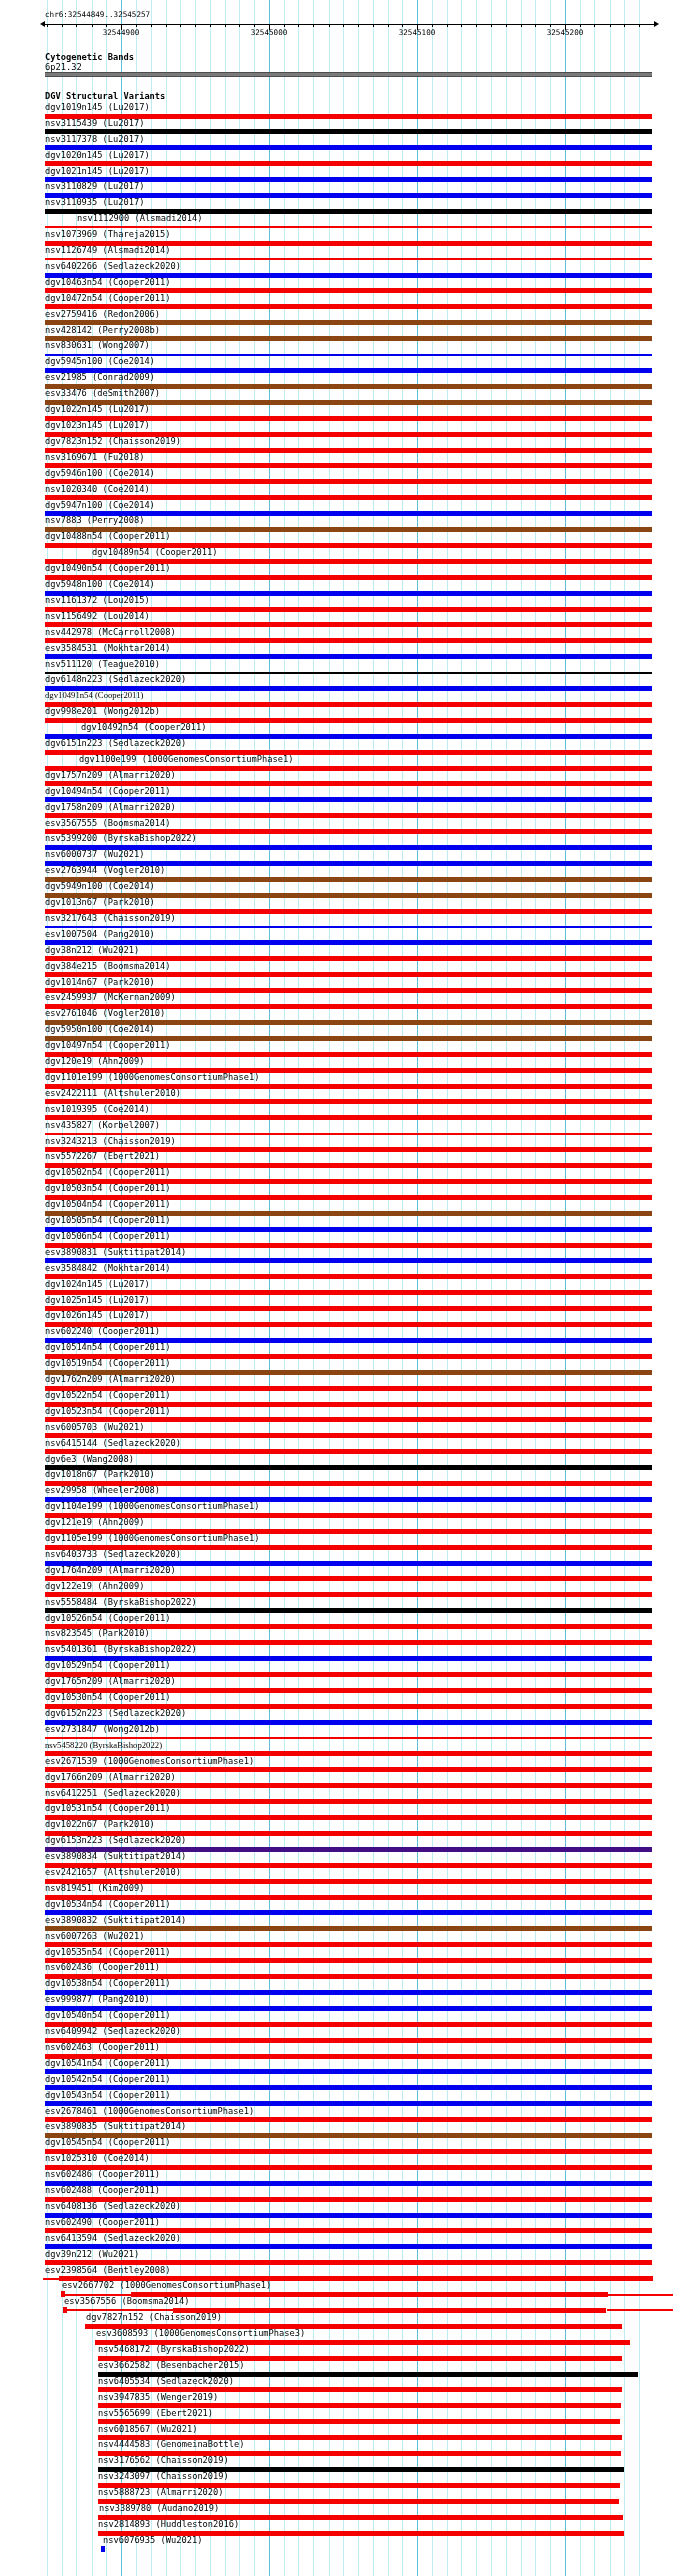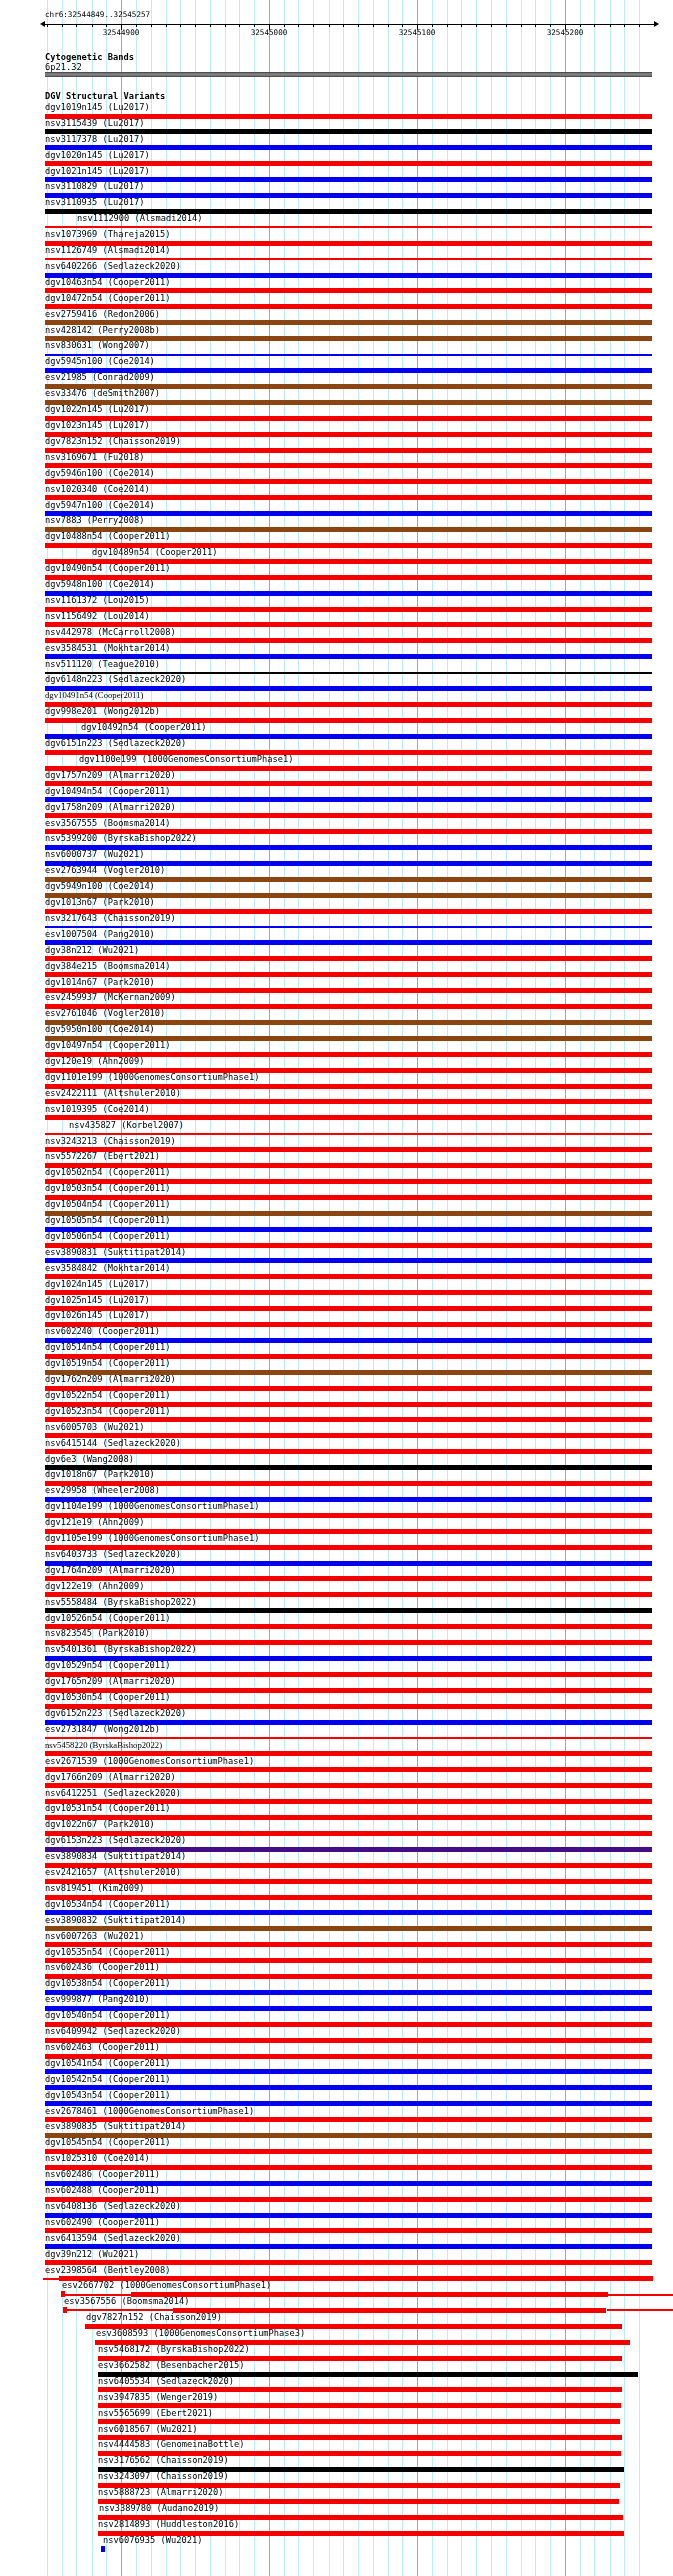--- a/index.html
+++ b/index.html
@@ -257,21 +257,21 @@
       <div class="vlabel" style="left: 45px; top: 1041px;">dgv10497n54 (Cooper2011)</div>
       <div class="seg bar" style="left: 45px; width: 607px; background: rgb(244, 0, 0); top: 1052px;"></div>
       <div class="vlabel" style="left: 45px; top: 1057px;">dgv120e19 (Ahn2009)</div>
       <div class="seg bar" style="left: 45px; width: 607px; background: rgb(244, 0, 0); top: 1068px;"></div>
       <div class="vlabel" style="left: 45px; top: 1073px;">dgv1101e199 (1000GenomesConsortiumPhase1)</div>
       <div class="seg bar" style="left: 45px; width: 607px; background: rgb(244, 0, 0); top: 1084px;"></div>
       <div class="vlabel" style="left: 45px; top: 1089px;">esv2422111 (Altshuler2010)</div>
       <div class="seg bar" style="left: 45px; width: 607px; background: rgb(244, 0, 0); top: 1099px;"></div>
       <div class="vlabel" style="left: 45px; top: 1105px;">nsv1019395 (Coe2014)</div>
       <div class="seg bar" style="left: 45px; width: 607px; background: rgb(244, 0, 0); top: 1115px;"></div>
-      <div class="vlabel" style="left: 45px; top: 1121px; margin-left: 24px;">nsv435827 (Korbel2007)</div>
+      <div class="vlabel" style="left: 45px; top: 1121px;">nsv435827 (Korbel2007)</div>
       <div class="seg line" style="left: 45px; width: 607px; background: rgb(244, 0, 0); top: 1133px;"></div>
       <div class="vlabel" style="left: 45px; top: 1137px;">nsv3243213 (Chaisson2019)</div>
       <div class="seg bar" style="left: 45px; width: 607px; background: rgb(244, 0, 0); top: 1147px;"></div>
       <div class="vlabel" style="left: 45px; top: 1152px;">nsv5572267 (Ebert2021)</div>
       <div class="seg bar" style="left: 45px; width: 607px; background: rgb(244, 0, 0); top: 1163px;"></div>
       <div class="vlabel" style="left: 45px; top: 1168px;">dgv10502n54 (Cooper2011)</div>
       <div class="seg bar" style="left: 45px; width: 607px; background: rgb(244, 0, 0); top: 1179px;"></div>
       <div class="vlabel" style="left: 45px; top: 1184px;">dgv10503n54 (Cooper2011)</div>
       <div class="seg bar" style="left: 45px; width: 607px; background: rgb(244, 0, 0); top: 1195px;"></div>
       <div class="vlabel" style="left: 45px; top: 1200px;">dgv10504n54 (Cooper2011)</div>

